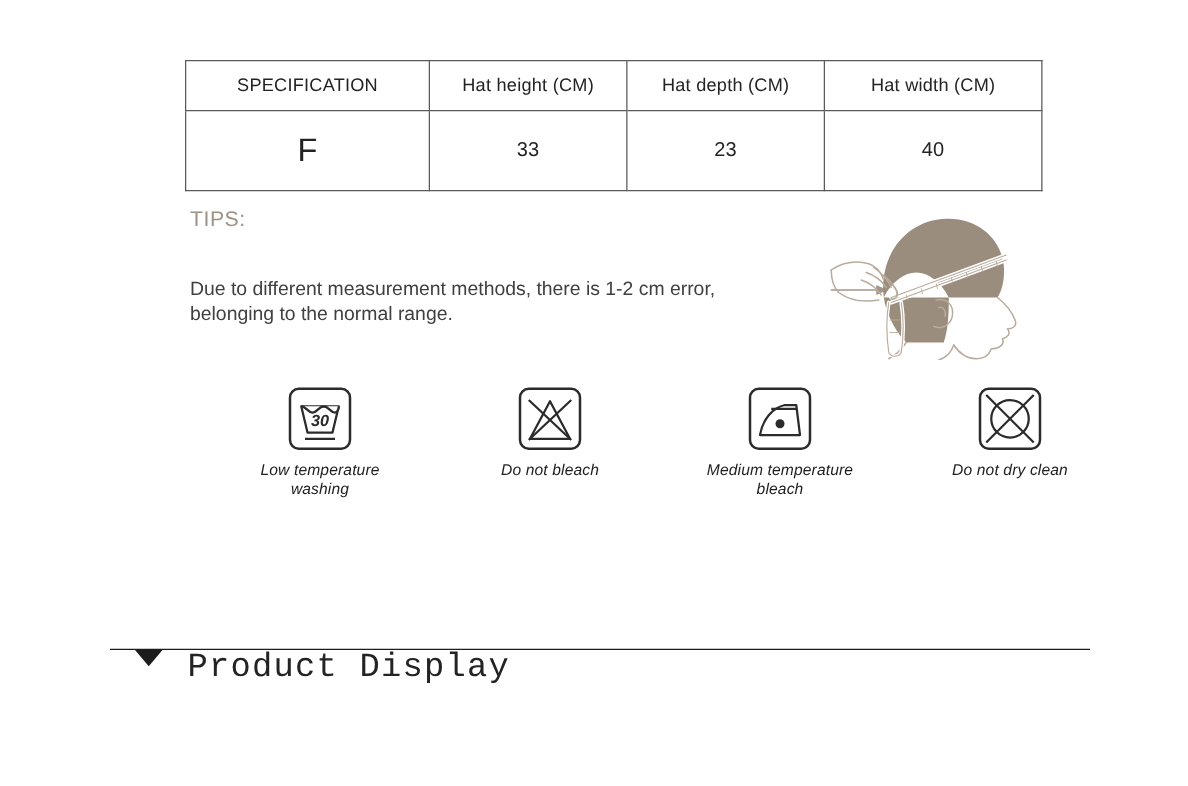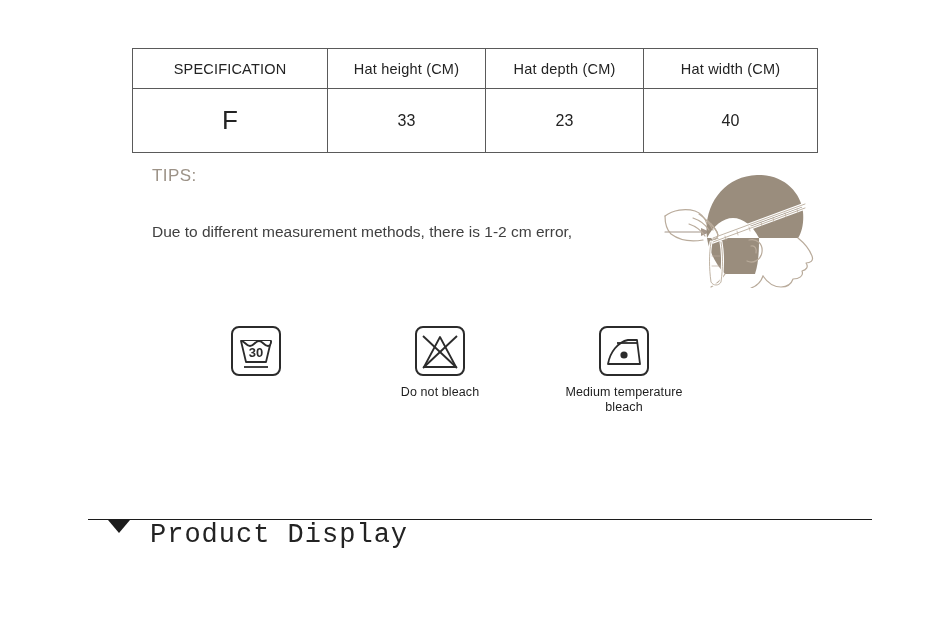--- a/index.html
+++ b/index.html
@@ -5,21 +5,21 @@
   html,body{margin:0;padding:0;}
   body{
     width:950px;height:629px;background:#ffffff;
     font-family:"Liberation Sans", sans-serif;
     color:#2b2b2b;position:relative;overflow:hidden;
   }
   .page{position:absolute;inset:0;}
 
   
   .spec-table{
-    position:absolute;left:132px;top:48px;width:673px;
+    position:absolute;left:148px;top:48px;width:673px;
     border-collapse:collapse;
     table-layout:fixed;
   }
   .spec-table td{
     border:1px solid #5a5a5a;
     text-align:center;
     vertical-align:middle;
     font-size:15px;
     color:#232323;
     letter-spacing:.2px;
@@ -44,21 +44,21 @@
   .tips-body div{white-space:nowrap;}
 
   
   .head-illu{position:absolute;left:663px;top:166px;width:165px;height:122px;}
 
   
   .care-row{
     position:absolute;left:148px;top:308px;width:700px;height:100px;
   }
   .care-item{
-    position:absolute;top:16px;width:176px;text-align:center;
+    position:absolute;top:0;width:176px;text-align:center;font-style:italic;
   }
   .care-item .glyph{height:56px;display:flex;align-items:flex-start;justify-content:center;}
   .care-item .cap{
     margin-top:5px;font-size:12.5px;line-height:14.5px;color:#1e1e1e;
     letter-spacing:.1px;
   }
   .ci0{left:20px;}
   .ci1{left:204px;}
   .ci2{left:388px;}
   .ci3{left:572px;}
@@ -99,20 +99,21 @@
       <td class="c1">33</td>
       <td class="c2">23</td>
       <td class="c3">40</td>
     </tr>
   </tbody>
     </table>
 
   <div class="tips-title">TIPS:</div>
   <div class="tips-body">
     <div>Due to different measurement methods, there is 1-2 cm error,</div>
+    <div>belonging to the normal range.</div>
   </div>
 
   <svg class="head-illu" viewBox="0 0 165 122">
     <g fill="none" stroke="#b9ab9b" stroke-width="1.1" stroke-linecap="round" stroke-linejoin="round">
 
       <line x1="2" y1="66" x2="38" y2="66" stroke="#a4968a"></line>
       <path d="M38 62 L47 66 L38 70 Z" fill="#a4968a" stroke="none"></path>
     </g>
 
     <path d="M44 72 C40 38 62 10 94 9 C120 8 138 26 140 46
@@ -171,20 +172,24 @@
     <div class="care-item ci0">
       <div class="glyph">
         <svg width="54" height="54" viewBox="0 0 54 54">
           <rect x="3" y="3" width="48" height="48" rx="7" ry="7" fill="none" stroke="#2b2b2b" stroke-width="2"></rect>
           <path d="M12 17 L42 17 L37 38 L17 38 Z" fill="none" stroke="#2b2b2b" stroke-width="1.8" stroke-linejoin="round"></path>
           <path d="M12 17 C16 17 17 22 21 22 C25 22 26 17 30 17 C34 17 35 22 39 22 C41 22 42 19 42 17" fill="#ffffff" stroke="#2b2b2b" stroke-width="1.8" stroke-linejoin="round"></path>
           <text x="27" y="33" font-family="'Liberation Sans',sans-serif" font-size="13" font-weight="600" text-anchor="middle" fill="#2b2b2b">30</text>
           <line x1="15" y1="43" x2="39" y2="43" stroke="#2b2b2b" stroke-width="1.8"></line>
         </svg>
       </div>
+      <div class="cap">
+        <span>Low temperature</span><br>
+        <span>washing</span>
+      </div>
     </div>
 
     <div class="care-item ci1">
       <div class="glyph">
         <svg width="54" height="54" viewBox="0 0 54 54">
           <rect x="3" y="3" width="48" height="48" rx="7" ry="7" fill="none" stroke="#2b2b2b" stroke-width="2"></rect>
           <path d="M27 13 L43 43 L11 43 Z" fill="none" stroke="#2b2b2b" stroke-width="1.8" stroke-linejoin="round"></path>
           <line x1="10" y1="12" x2="44" y2="44" stroke="#2b2b2b" stroke-width="1.8"></line>
           <line x1="44" y1="12" x2="10" y2="44" stroke="#2b2b2b" stroke-width="1.8"></line>
         </svg>
@@ -203,19 +208,33 @@
           <line x1="20" y1="19" x2="40" y2="19" stroke="#2b2b2b" stroke-width="1.8"></line>
           <circle cx="27" cy="31" r="3.6" fill="#2b2b2b"></circle>
         </svg>
       </div>
       <div class="cap">
         <span>Medium temperature</span><br>
         <span>bleach</span>
       </div>
     </div>
 
+    <div class="care-item ci3">
+      <div class="glyph">
+        <svg width="54" height="54" viewBox="0 0 54 54">
+          <rect x="3" y="3" width="48" height="48" rx="7" ry="7" fill="none" stroke="#2b2b2b" stroke-width="2"></rect>
+          <circle cx="27" cy="27" r="15" fill="none" stroke="#2b2b2b" stroke-width="1.8"></circle>
+          <line x1="8" y1="8" x2="46" y2="46" stroke="#2b2b2b" stroke-width="1.8"></line>
+          <line x1="46" y1="8" x2="8" y2="46" stroke="#2b2b2b" stroke-width="1.8"></line>
+        </svg>
+      </div>
+      <div class="cap">
+        <span>Do not dry clean</span><br>
+        <span></span>
+      </div>
+    </div>
   </div>
 
   <div class="rule"></div>
   <div class="tri"></div>
   <div class="section-title">Product  Display</div>
 
 </div>
 
 </body></html>

